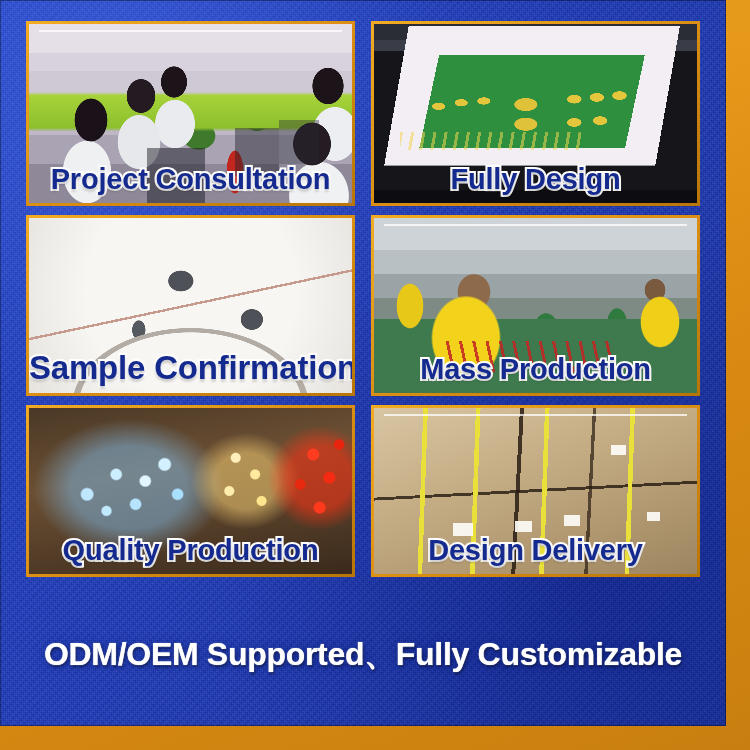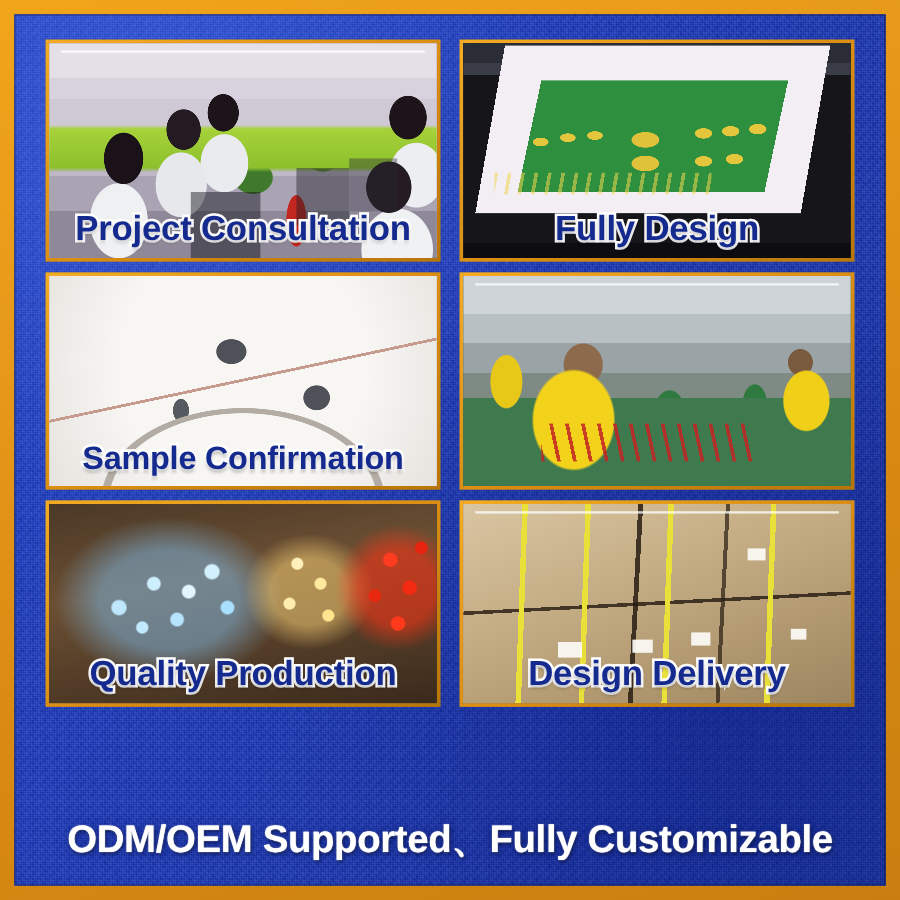--- a/index.html
+++ b/index.html
@@ -10,21 +10,20 @@
   #poster {
     position: relative;
     width: 750px;
     height: 750px;
     overflow: hidden;
     font-family: "Liberation Sans", sans-serif;
     box-sizing: border-box;
     
     background:
       linear-gradient(160deg, #f0a51a 0%, #e6991a 30%, #d98a12 60%, #c97f10 100%);
-    padding: 12px;
   }
   
   #canvas {
     position: relative;
     width: 726px;
     height: 726px;
     box-sizing: border-box;
     background-color: #1a37b8;
     background-image:
       radial-gradient(circle at 18% 12%, rgba(90,130,255,.30) 0, rgba(90,130,255,0) 38%),
@@ -82,21 +81,21 @@
     line-height: 1;
     color: #152a8f;
     -webkit-text-stroke: 4.2px #ffffff;
     paint-order: stroke fill;
     text-shadow:
       0 0 2px rgba(255,255,255,.95),
       0 2px 3px rgba(0,0,0,.30);
     white-space: nowrap;
     pointer-events: none;
   }
-  .card-title.fit { font-size: 27px; }
+  .card-title.fit { font-size: 33px; }
 
   
 
   
   .p-consult {
     background-color: #c8c4cf;
     background-image:
       
       radial-gradient(ellipse 26px 34px at 62px 96px, #1a1218 0 62%, rgba(26,18,24,0) 64%),
       radial-gradient(ellipse 34px 44px at 58px 148px, #eef0f2 0 70%, rgba(238,240,242,0) 72%),
@@ -288,21 +287,21 @@
     opacity:.92;
   }
 
   
   .banner {
     position: absolute;
     left: 0; right: 0;
     top: 600px;
     height: 110px;
     display: flex;
-    align-items: flex-end;
+    align-items: center;
     justify-content: center;
     pointer-events: none;
   }
   .banner-text {
     font-size: 32px;
     font-weight: 700;
     color: #ffffff;
     letter-spacing: -0.3px;
     white-space: nowrap;
     text-shadow:
@@ -331,20 +330,21 @@
       </div>
 
       <div class="card">
         <div class="photo p-sample"></div>
         <div class="card-title fit">Sample Confirmation</div>
       </div>
 
       <div class="card">
         <div class="photo p-mass"></div>
         <div class="streak"></div>
+        <div class="card-title">Mass Production</div>
       </div>
 
       <div class="card">
         <div class="photo p-quality"></div>
         <div class="card-title">Quality Production</div>
       </div>
 
       <div class="card">
         <div class="photo p-delivery"></div>
         <div class="streak"></div>

